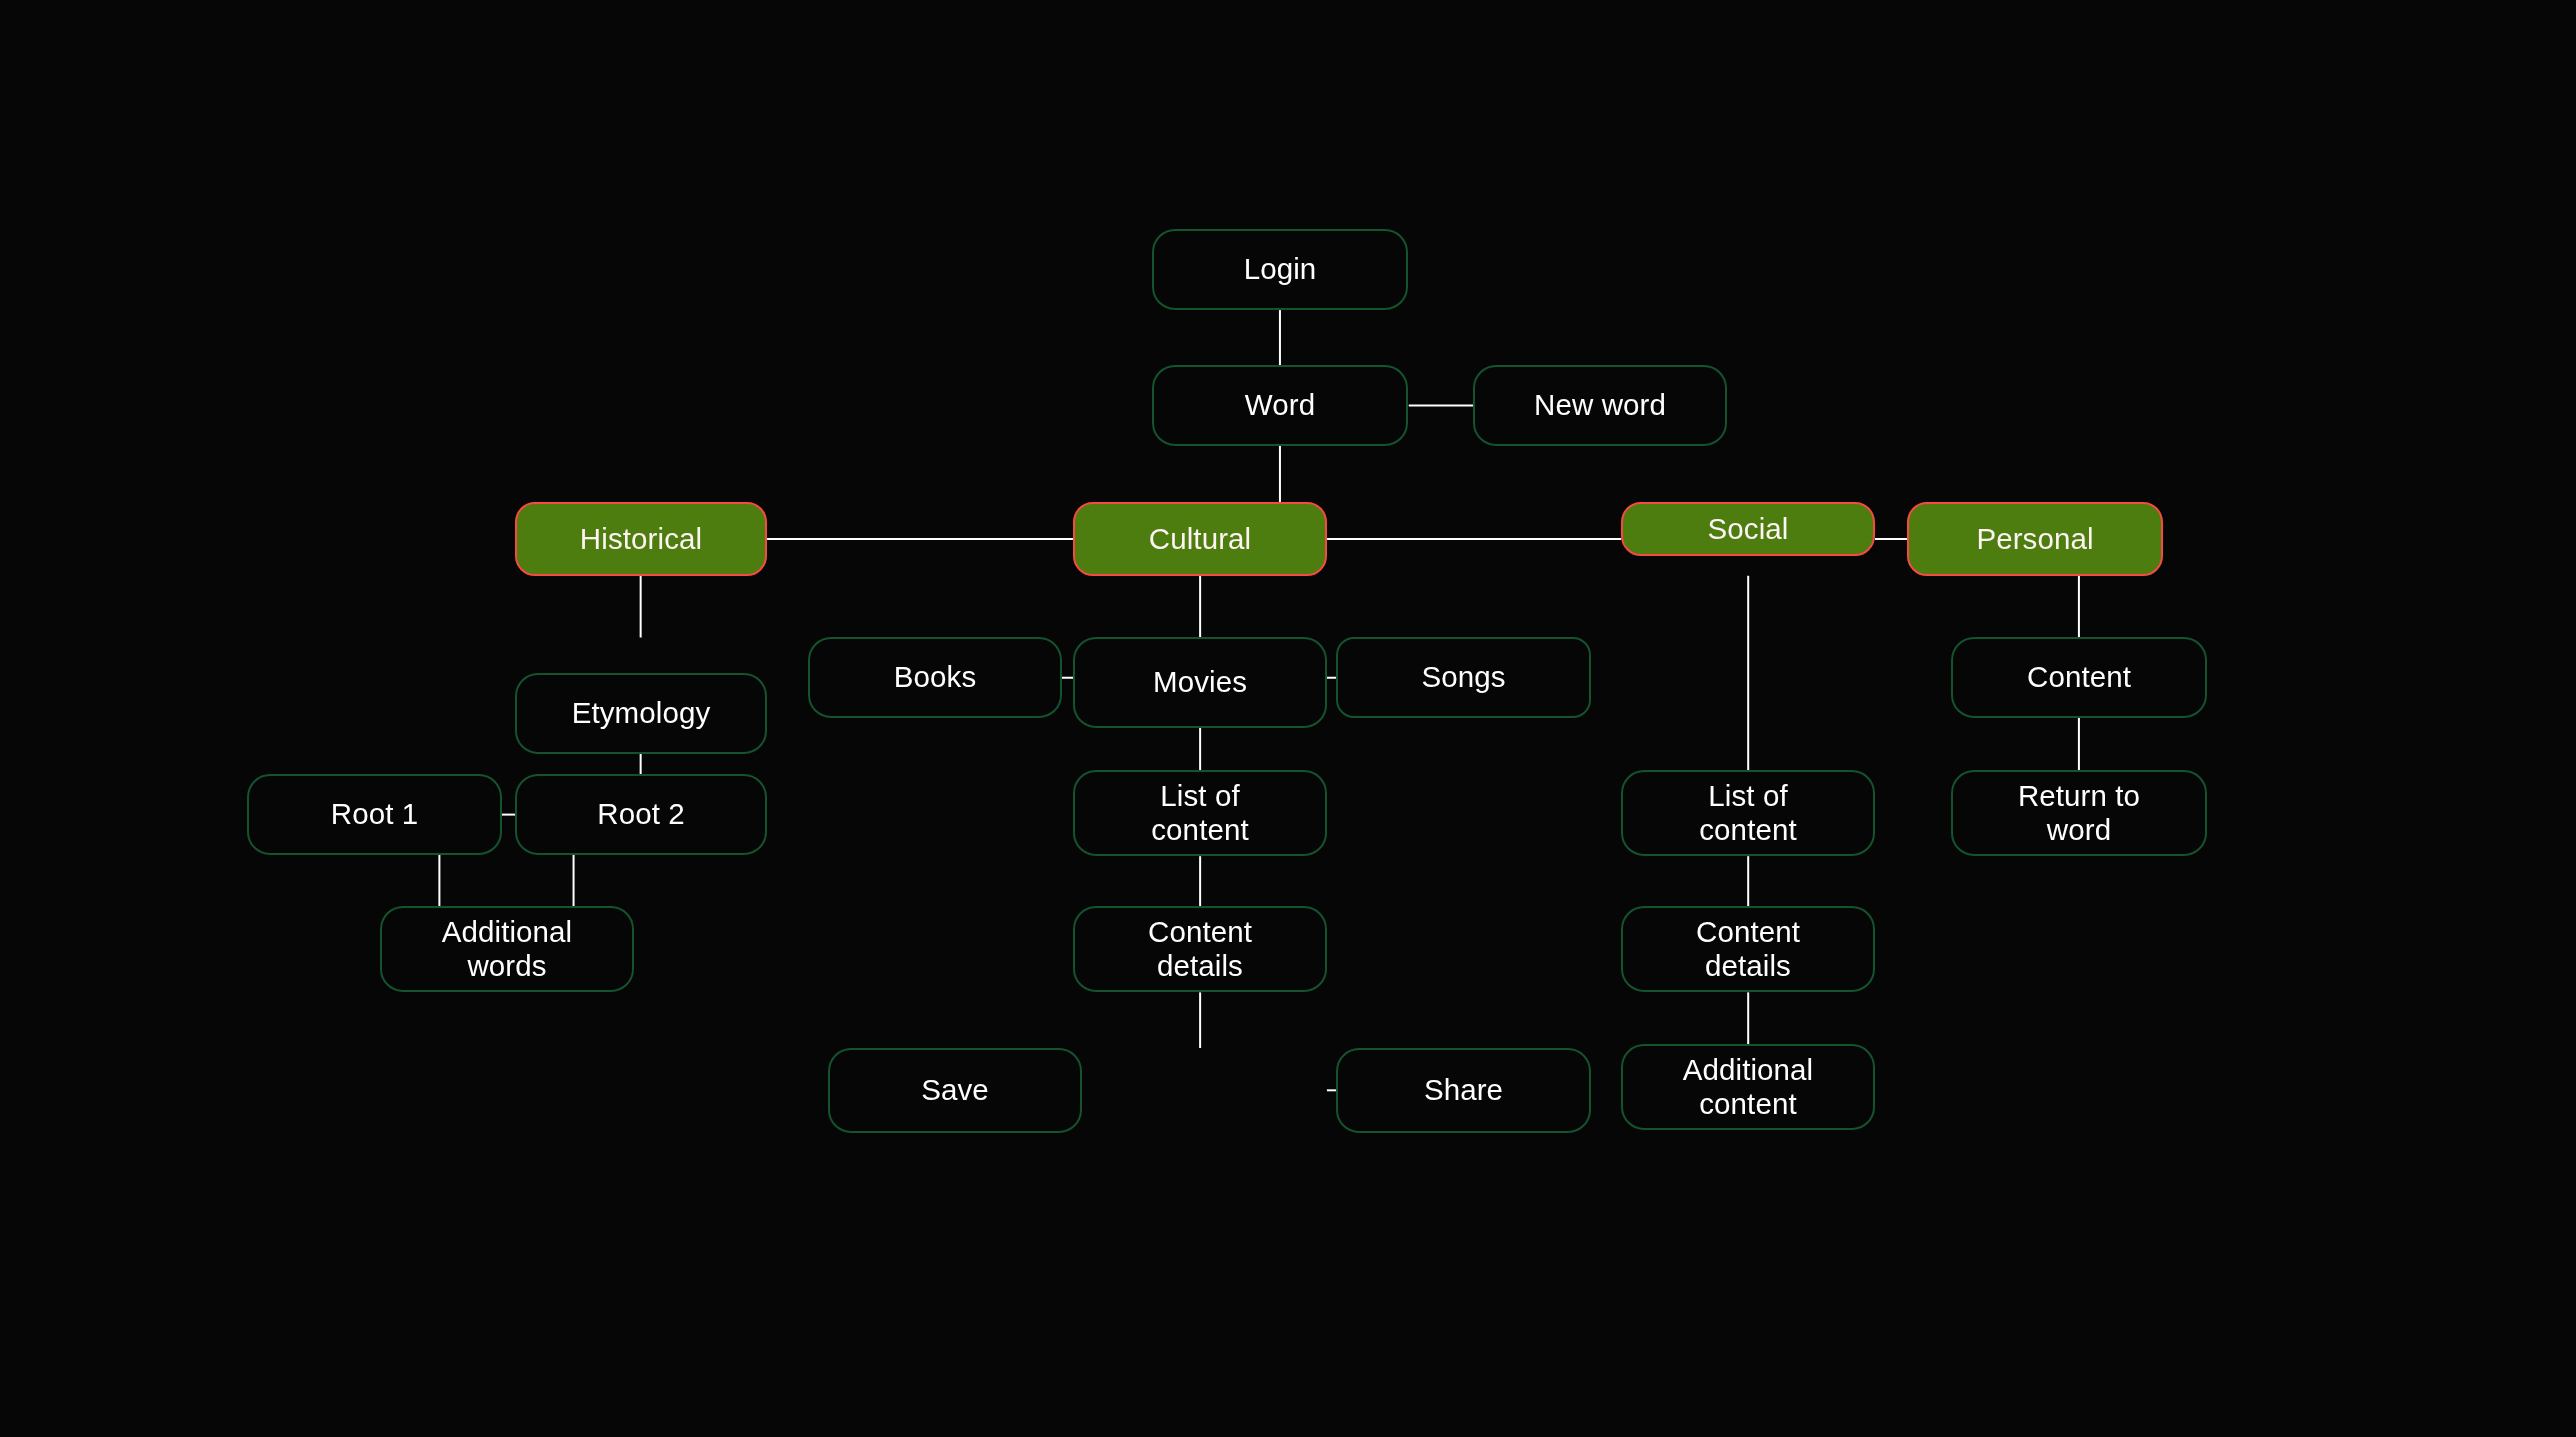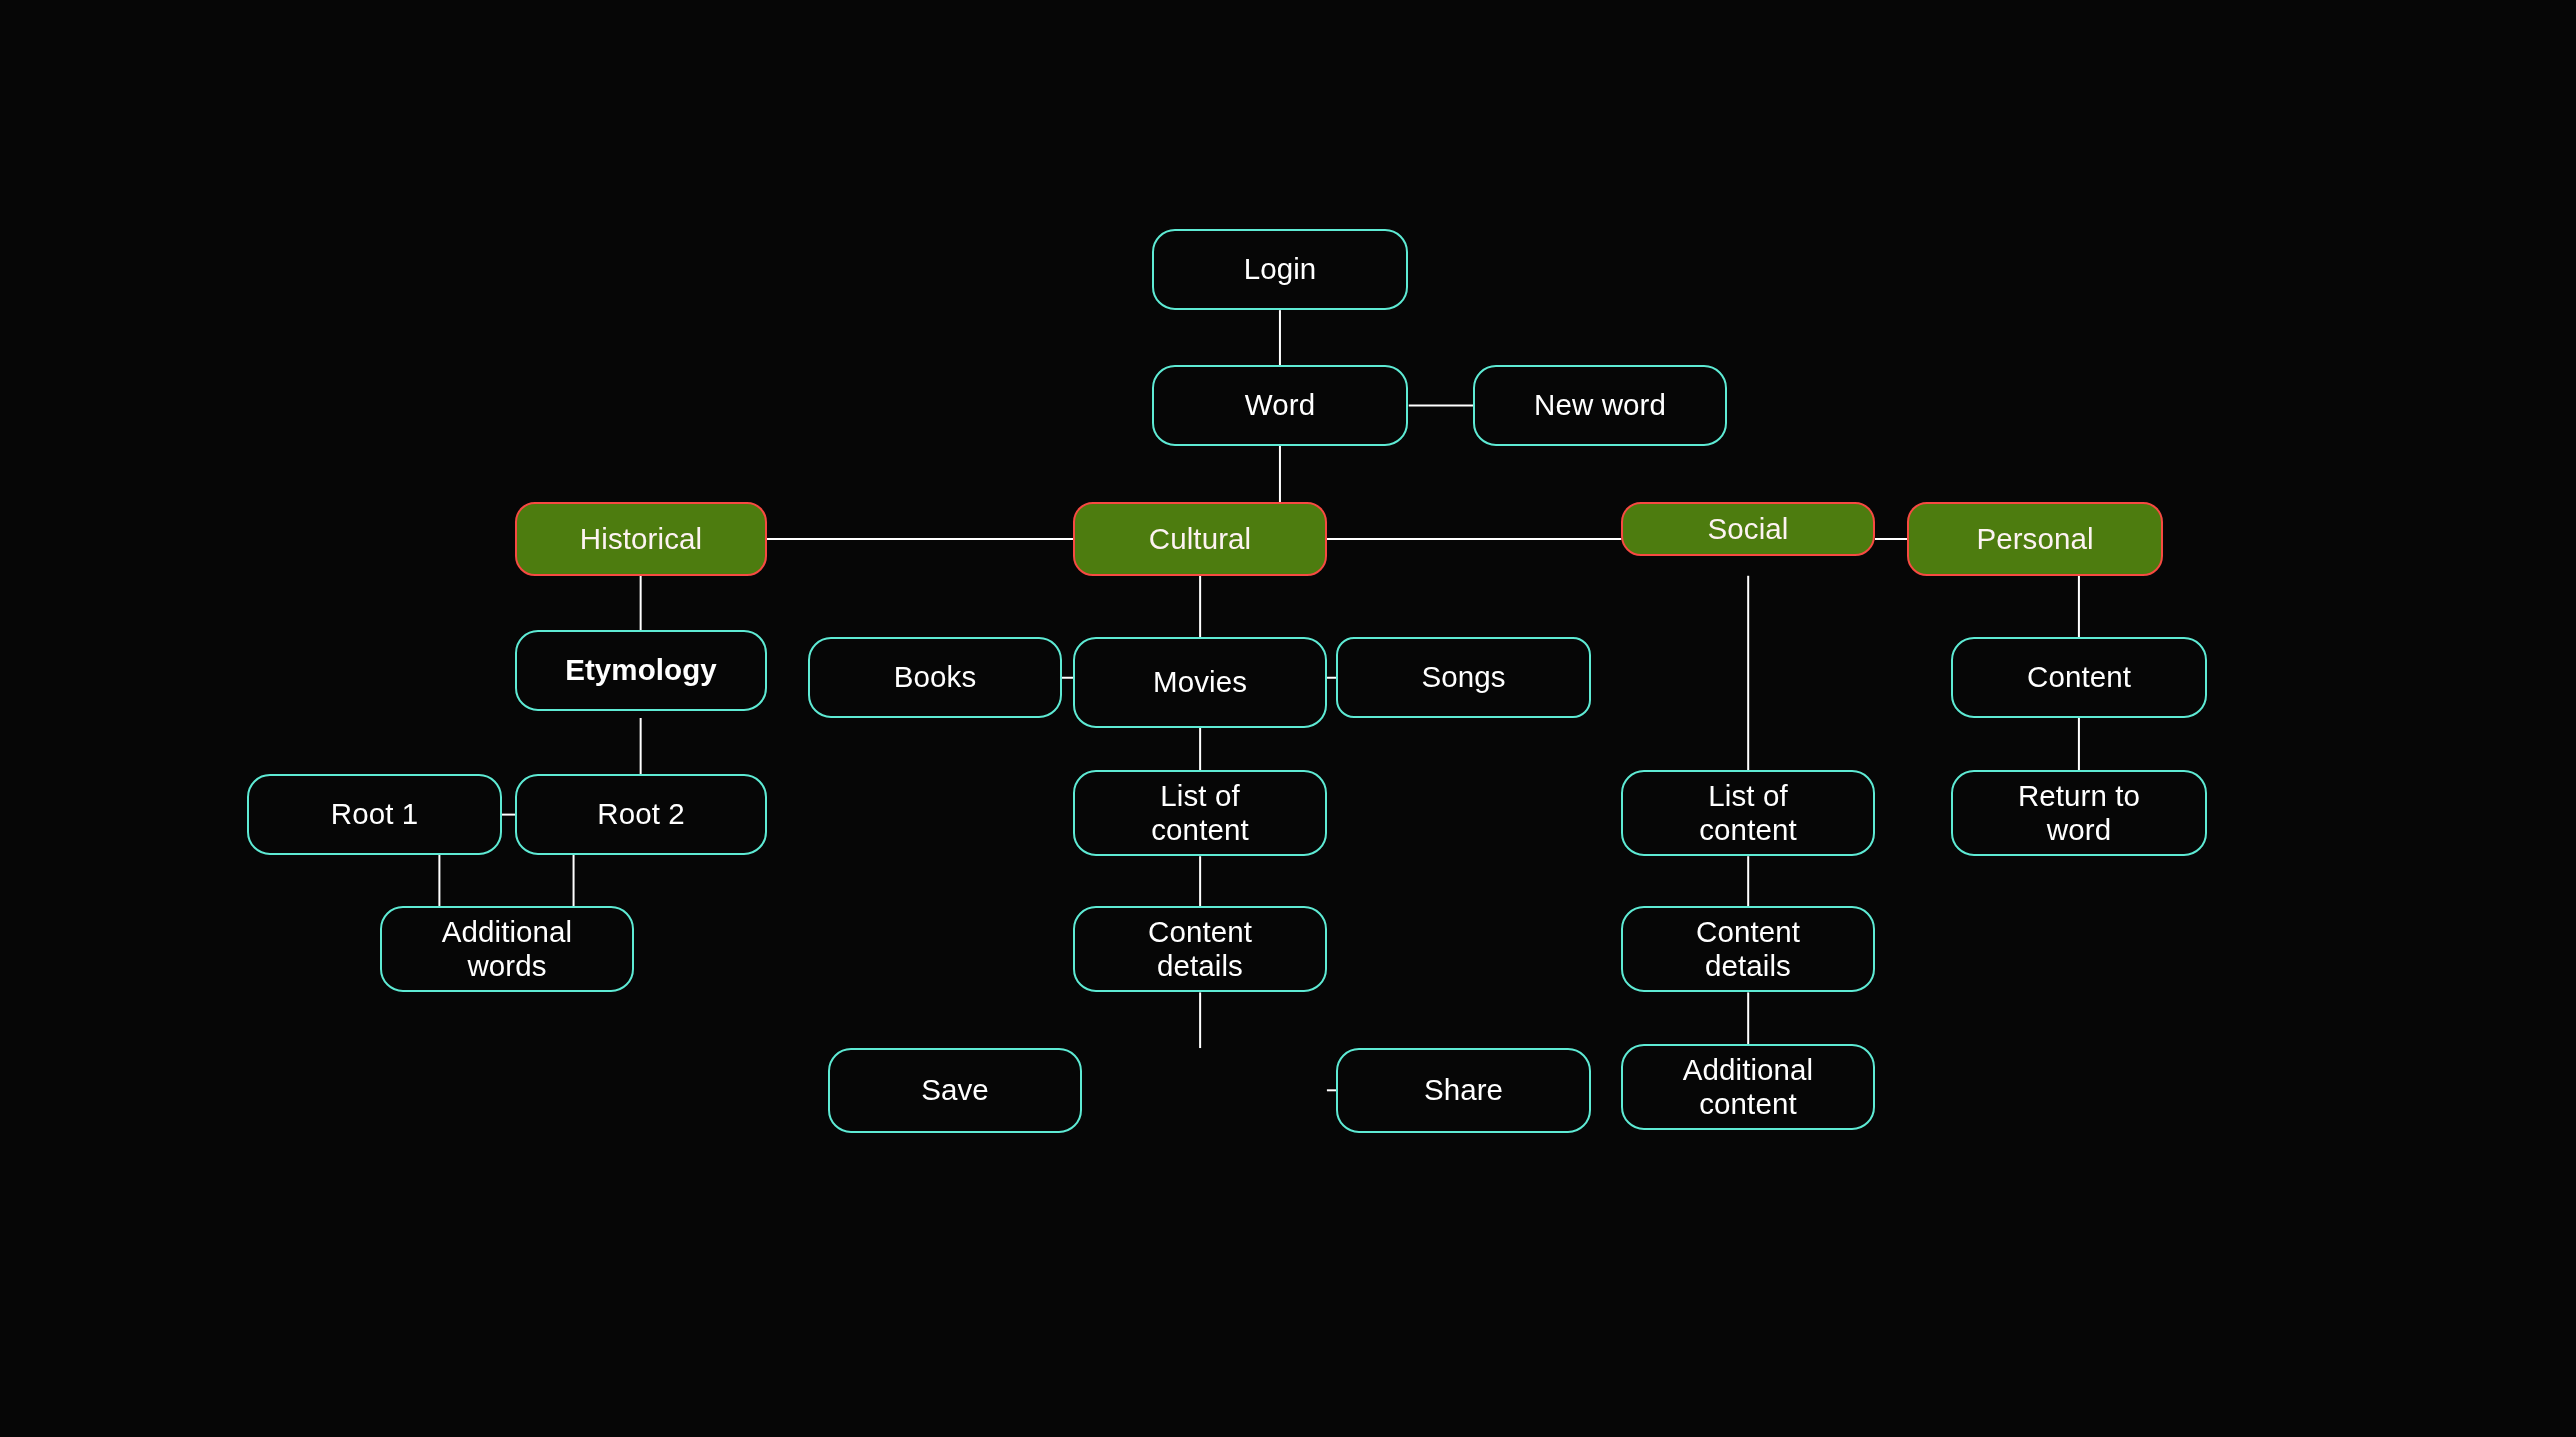--- a/index.html
+++ b/index.html
@@ -24,21 +24,21 @@
     pointer-events: none;
   }
   .node {
     position: absolute;
     box-sizing: border-box;
     display: flex;
     align-items: center;
     justify-content: center;
     text-align: center;
     border-radius: 23px;
-    border: 2px solid #5eead4;
+    border: 2px solid #14532d;
     background: #060606;
     color: #ffffff;
     font-size: 29.5px;
     font-weight: 500;
     line-height: 1.16;
     letter-spacing: 0.1px;
     z-index: 2;
     white-space: pre-line;
     padding: 0 9.4px;
   }
@@ -79,21 +79,21 @@
       <line y1="1625" y2="1625" x1="1582" x2="1600" stroke="#ffffff" stroke-width="3"></line>
       <line y1="1625" y2="1625" x1="1978" x2="1992" stroke="#ffffff" stroke-width="3"></line>
     </svg>
 <div class="node" style="left: 1152px; top: 229px; width: 256px; height: 81px;">Login</div>
     <div class="node" style="left: 1152px; top: 365px; width: 256px; height: 81px;">Word</div>
     <div class="node" style="left: 1473px; top: 365px; width: 254px; height: 81px;">New word</div>
     <div class="node accent" style="left: 515px; top: 502px; width: 252px; height: 74px;">Historical</div>
     <div class="node accent" style="left: 1073px; top: 502px; width: 254px; height: 74px;">Cultural</div>
     <div class="node accent" style="left: 1621px; top: 502px; width: 254px; height: 54px;">Social</div>
     <div class="node accent" style="left: 1907px; top: 502px; width: 256px; height: 74px;">Personal</div>
-    <div class="node" style="left: 515px; top: 630px; width: 252px; height: 81px; font-weight: bold;">Etymology</div>
+    <div class="node" style="left: 515px; top: 673px; width: 252px; height: 81px;">Etymology</div>
     <div class="node" style="left: 808px; top: 637px; width: 254px; height: 81px;">Books</div>
     <div class="node" style="left: 1073px; top: 637px; width: 254px; height: 91px;">Movies</div>
     <div class="node" style="left: 1336px; top: 637px; width: 255px; height: 81px; border-radius: 18px;">Songs</div>
     <div class="node" style="left: 1951px; top: 637px; width: 256px; height: 81px;">Content</div>
     <div class="node" style="left: 247px; top: 774px; width: 255px; height: 81px;">Root 1</div>
     <div class="node" style="left: 515px; top: 774px; width: 252px; height: 81px;">Root 2</div>
     <div class="node" style="left: 1073px; top: 770px; width: 254px; height: 86px;">List of
 content</div>
     <div class="node" style="left: 1621px; top: 770px; width: 254px; height: 86px;">List of
 content</div>

